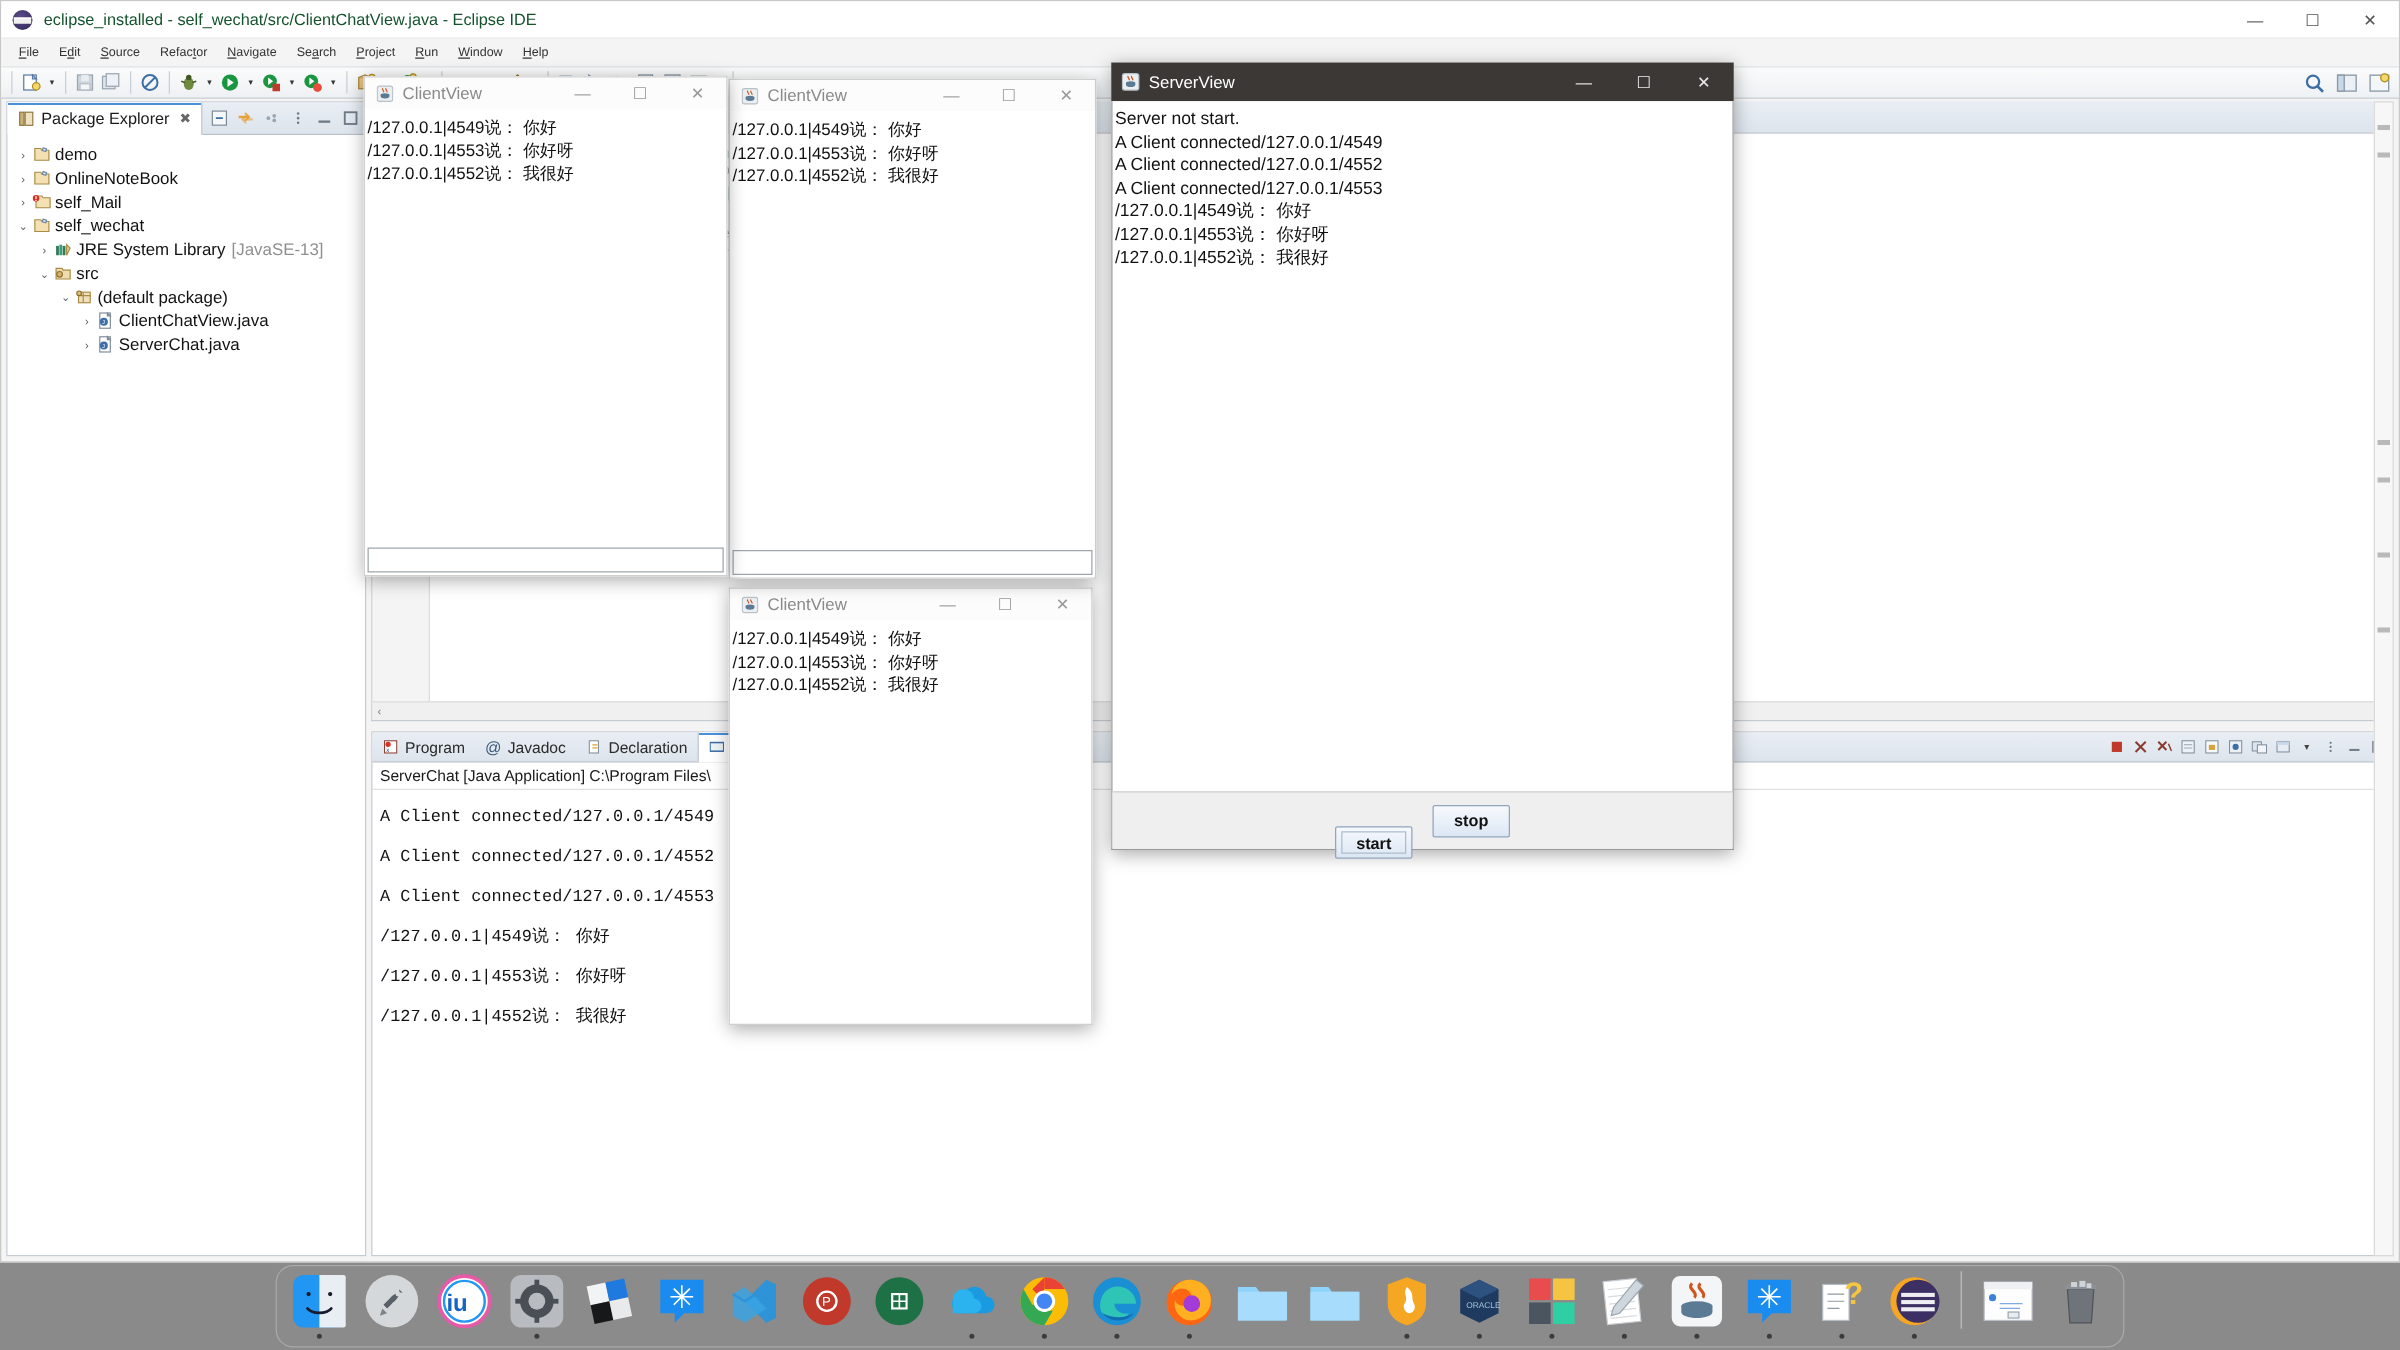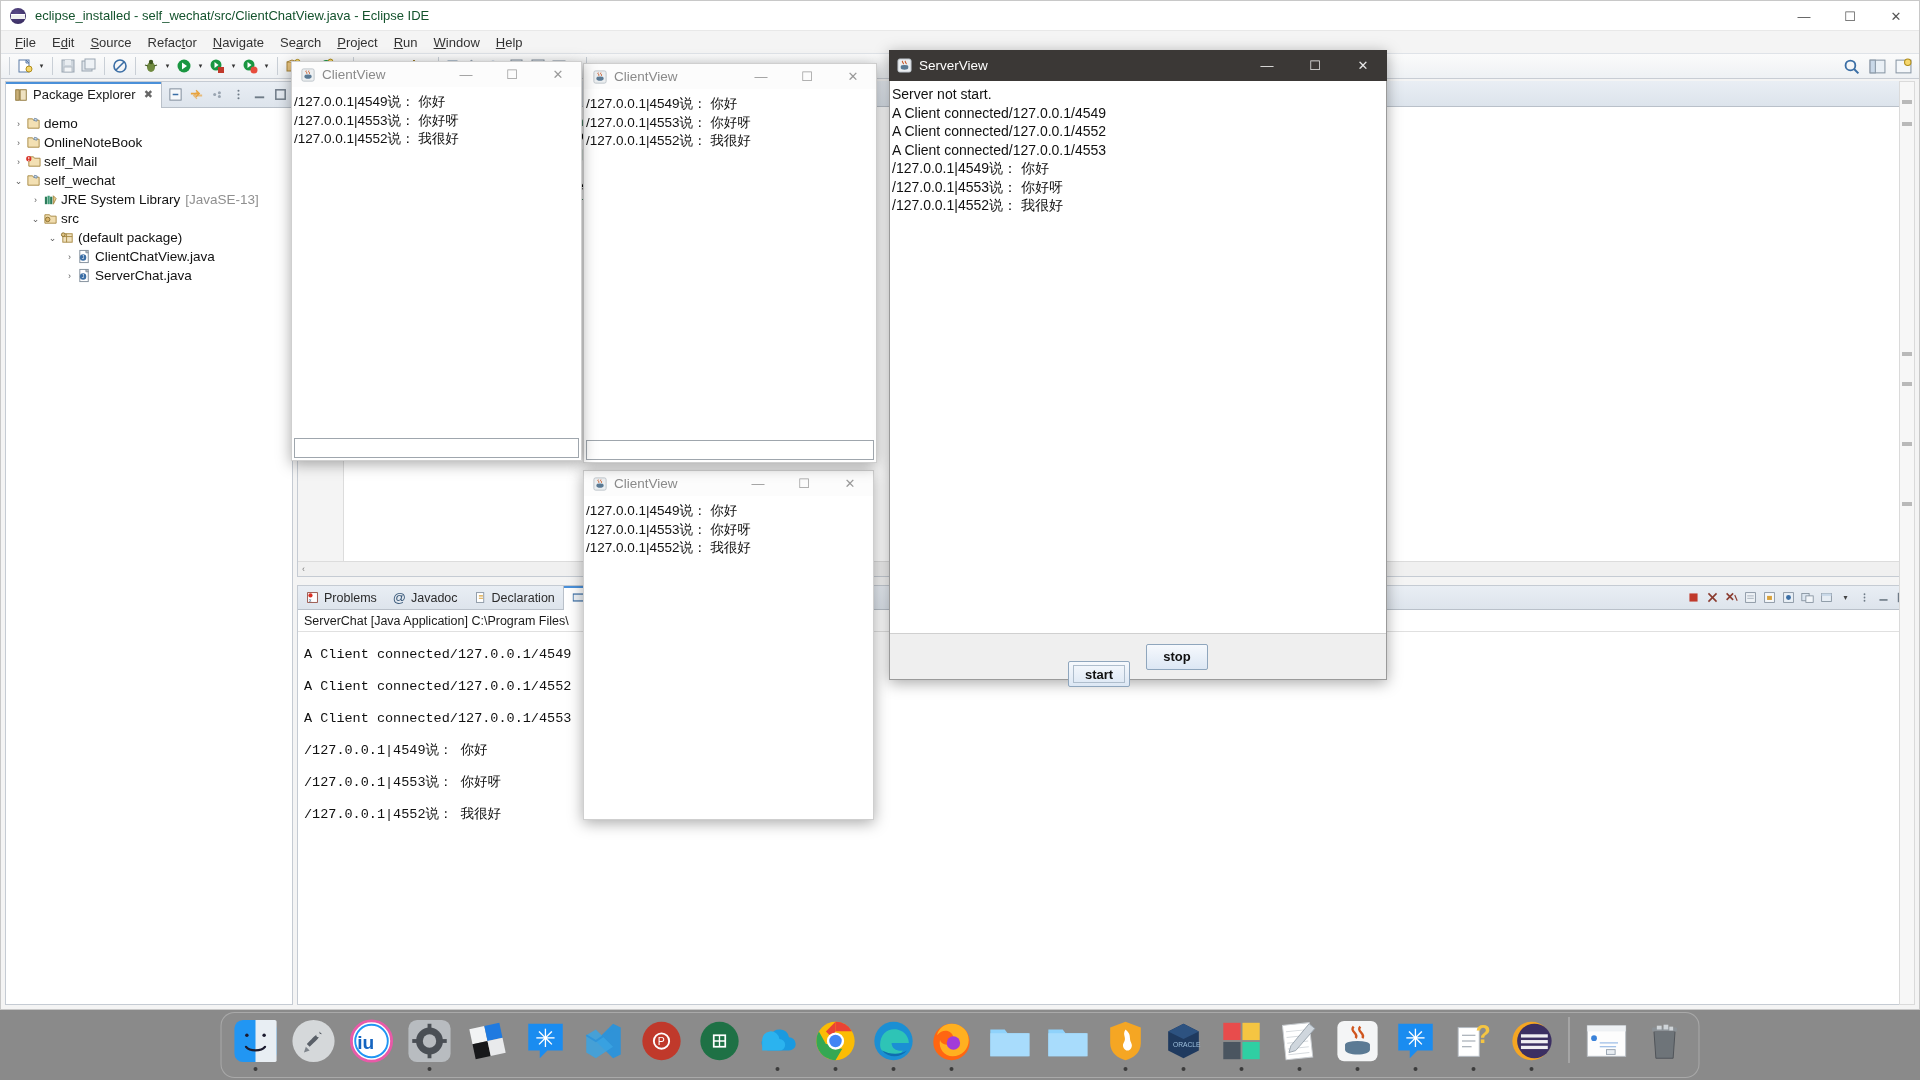--- a/index.html
+++ b/index.html
@@ -33,21 +33,21 @@
     white-space: nowrap;
   }
   .win-ctrls { position: absolute; right: 0; top: 0; height: 30px; display: flex; }
   .win-btn {
     width: 46px; height: 30px; display: flex; align-items: center; justify-content: center;
     color: #555; font-size: 13px;
   }
 
   .menu-bar {
     height: 22px; display: flex; align-items: center; padding-left: 6px;
-    background: #f4f4f4; font-size: 13px; color: #333;
+    background: #f4f4f4; font-size: 10px; color: #333;
   }
   .menu-item { padding: 2px 8px; white-space: nowrap; }
   .menu-item u { text-decoration: underline; }
 
   .toolbar {
     height: 26px; background: linear-gradient(#fbfbfb, #eef1f4);
     border-top: 1px solid #dfe3e8; border-bottom: 1px solid #c8cdd4;
     display: flex; align-items: center; padding: 0 4px; gap: 1px;
     position: relative;
   }
@@ -627,21 +627,21 @@
         <div class="console-pane">
           <div class="console-tabbar">
               <div class="ctab">
                 <span>
                   <svg width="13" height="13" viewBox="0 0 16 16">
                     <rect x="2" y="2" width="12" height="12" fill="#fff" stroke="#8a3b2f"></rect>
                     <circle cx="5.5" cy="5.5" r="2.6" fill="#d93025"></circle>
                     <text x="3.6" y="13" font-size="6" fill="#2b4a6f">x</text>
                   </svg>
                 </span>
-                <span>Problems</span>
+                <span>Program</span>
               </div>
               <div class="ctab">
                 <span><span style="font-size:13px;color:#3a5a7a;">@</span></span>
                 <span>Javadoc</span>
               </div>
               <div class="ctab">
                 <span>
                   <svg width="13" height="13" viewBox="0 0 16 16">
                     <rect x="3" y="2" width="9" height="12" fill="#fff" stroke="#7f8c99"></rect>
                     <path d="M6 6h5M6 9h5" stroke="#d9a23b" stroke-width="1.3"></path>

